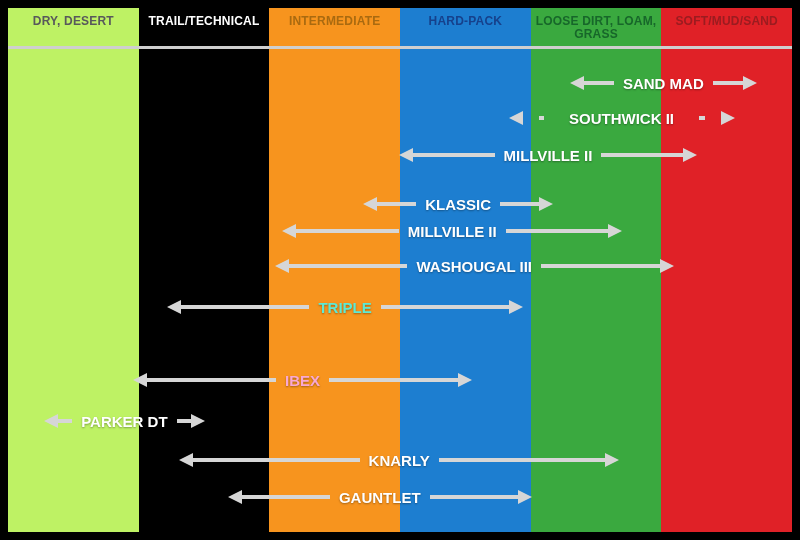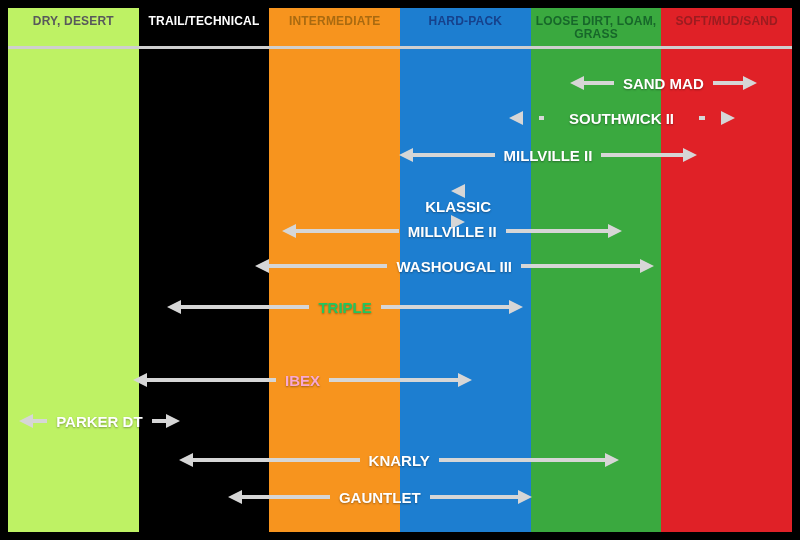--- a/index.html
+++ b/index.html
@@ -86,56 +86,56 @@
           <span class="tr-line"></span>
           <span class="ah ah-right"></span>
         </div>
         <div class="tire-row" style="left: 391px; width: 297.9px; top: 136px;">
           <span class="ah ah-left"></span>
           <span class="tr-line"></span>
           <span class="tire-label" style="color: rgb(255, 255, 255);">MILLVILLE II</span>
           <span class="tr-line"></span>
           <span class="ah ah-right"></span>
         </div>
-        <div class="tire-row" style="left: 355.4px; width: 189.5px; top: 176px; flex-direction: column;">
+        <div class="tire-row" style="left: 355.4px; width: 189.5px; top: 185px;">
           <span class="ah ah-left"></span>
           <span class="tr-line"></span>
           <span class="tire-label" style="color: rgb(255, 255, 255);">KLASSIC</span>
           <span class="tr-line"></span>
           <span class="ah ah-right"></span>
         </div>
         <div class="tire-row" style="left: 274.4px; width: 339.7px; top: 212px;">
           <span class="ah ah-left"></span>
           <span class="tr-line"></span>
           <span class="tire-label" style="color: rgb(255, 255, 255);">MILLVILLE II</span>
           <span class="tr-line"></span>
           <span class="ah ah-right"></span>
         </div>
-        <div class="tire-row" style="left: 247px; width: 398.5px; top: 247px; text-align: center;">
+        <div class="tire-row" style="left: 267px; width: 398.5px; top: 247px; text-align: center;">
           <span class="ah ah-left"></span>
           <span class="tr-line"></span>
           <span class="tire-label" style="color: rgb(255, 255, 255);">WASHOUGAL III</span>
           <span class="tr-line"></span>
           <span class="ah ah-right"></span>
         </div>
         <div class="tire-row" style="left: 159.4px; width: 355.4px; top: 288px;">
           <span class="ah ah-left"></span>
           <span class="tr-line"></span>
-          <span class="tire-label" style="color: #22c55e;">TRIPLE</span>
+          <span class="tire-label" style="color: #5eead4;">TRIPLE</span>
           <span class="tr-line"></span>
           <span class="ah ah-right"></span>
         </div>
         <div class="tire-row" style="left: 125.4px; width: 338.4px; top: 361px;">
           <span class="ah ah-left"></span>
           <span class="tr-line"></span>
           <span class="tire-label" style="color: #f9a8d4;">IBEX</span>
           <span class="tr-line"></span>
           <span class="ah ah-right"></span>
         </div>
-        <div class="tire-row" style="left: 11px; width: 160.7px; top: 402px; text-align: center;">
+        <div class="tire-row" style="left: 36px; width: 160.7px; top: 402px; text-align: center;">
           <span class="ah ah-left"></span>
           <span class="tr-line"></span>
           <span class="tire-label" style="color: rgb(255, 255, 255);">PARKER DT</span>
           <span class="tr-line"></span>
           <span class="ah ah-right"></span>
         </div>
         <div class="tire-row" style="left: 171px; width: 440.3px; top: 441px;">
           <span class="ah ah-left"></span>
           <span class="tr-line"></span>
           <span class="tire-label" style="color: rgb(255, 255, 255);">KNARLY</span>

